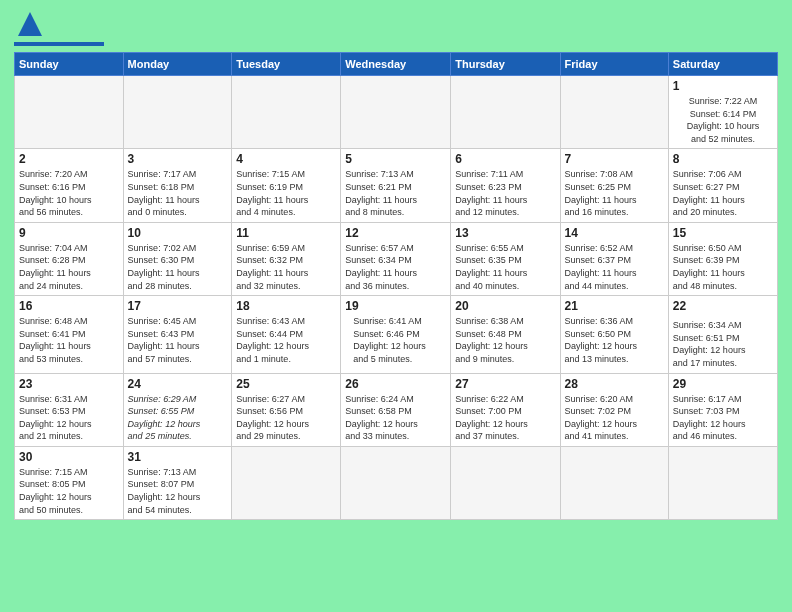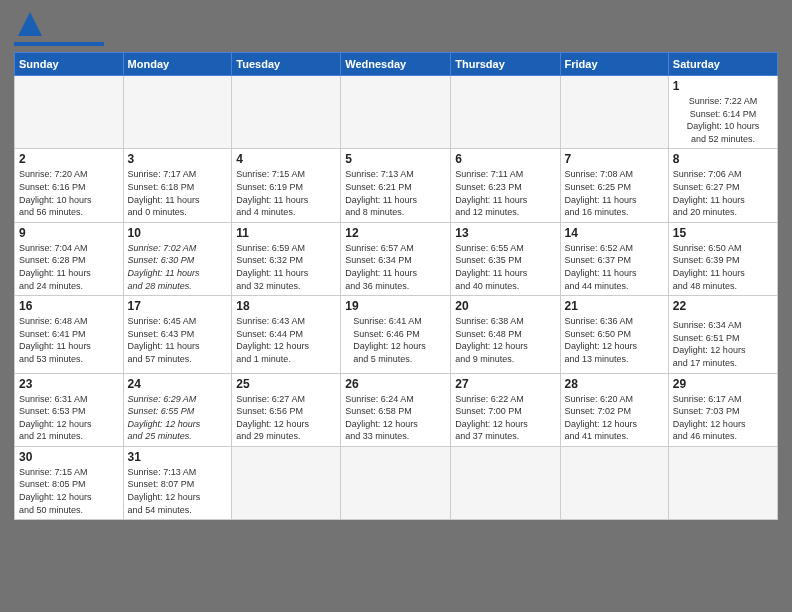--- a/index.html
+++ b/index.html
@@ -6,21 +6,21 @@
     body {
       font-family: Arial, sans-serif;
       background: #fff;
       width: 792px;
       height: 612px;
       overflow: hidden;
     }
     .page {
       width: 792px;
       min-height: 612px;
-      background: #737373;
+      background: #86efac;
       padding: 10px 14px 16px 14px;
     }
     .header {
       display: flex;
       justify-content: space-between;
       align-items: flex-start;
       margin-bottom: 6px;
     }
     .logo {
       display: flex;
@@ -196,21 +196,21 @@
         <tr>
           <td>
             <span class="day-number">9</span>
             <div class="day-info" style="white-space: pre-line;">Sunrise: 7:04 AM
 Sunset: 6:28 PM
 Daylight: 11 hours
 and 24 minutes.</div>
           </td>
           <td>
             <span class="day-number">10</span>
-            <div class="day-info" style="white-space: pre-line; font-style: italic;">Sunrise: 7:02 AM
+            <div class="day-info" style="white-space: pre-line;">Sunrise: 7:02 AM
 Sunset: 6:30 PM
 Daylight: 11 hours
 and 28 minutes.</div>
           </td>
           <td>
             <span class="day-number">11</span>
             <div class="day-info" style="white-space: pre-line;">Sunrise: 6:59 AM
 Sunset: 6:32 PM
 Daylight: 11 hours
 and 32 minutes.</div>

